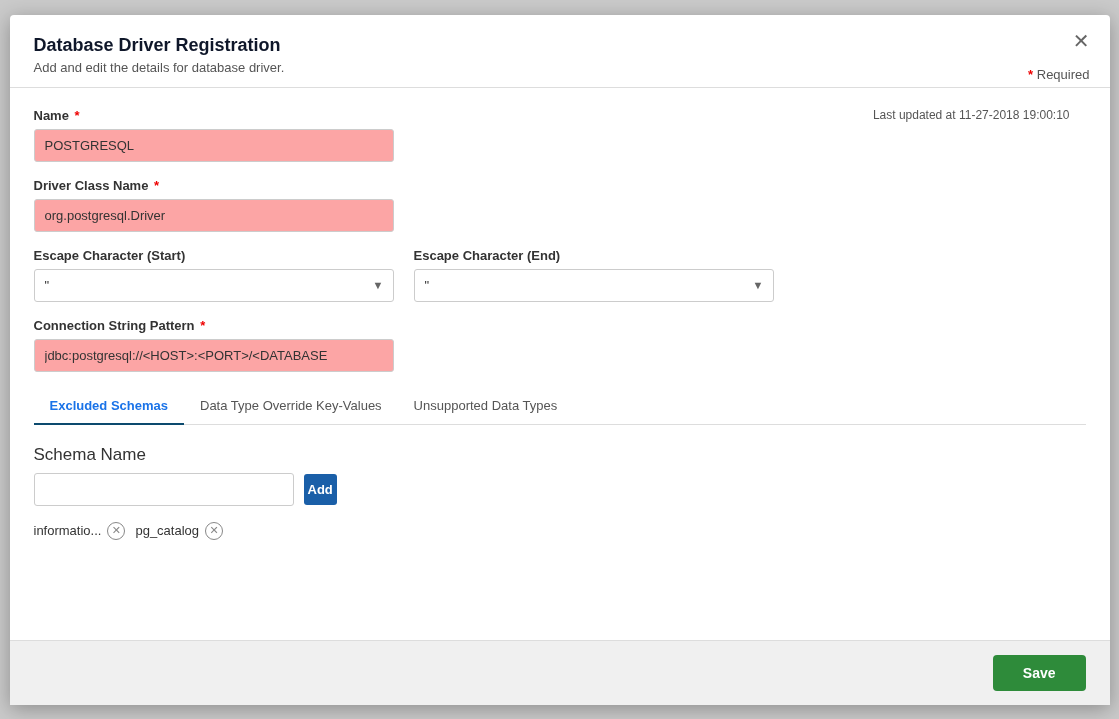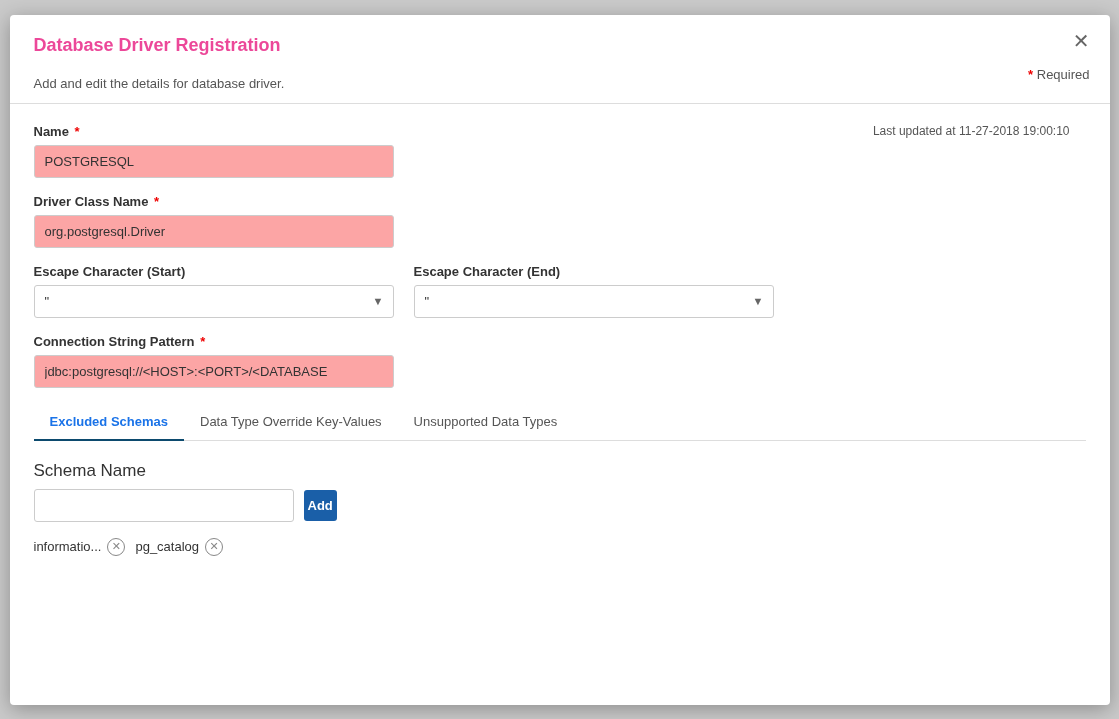--- a/index.html
+++ b/index.html
@@ -32,22 +32,22 @@
       position: relative;
     }
     .dialog-header {
       padding: 20px 24px 12px 24px;
       border-bottom: 1px solid #ddd;
       position: relative;
     }
     .dialog-title {
       font-size: 18px;
       font-weight: 600;
-      color: #ec4899;
-      margin-bottom: 20px;
+      color: #0f172a;
+      margin-bottom: 4px;
     }
     .dialog-subtitle {
       font-size: 13px;
       color: #555;
     }
     .close-btn {
       position: absolute;
       top: 16px;
       right: 20px;
       background: none;
@@ -362,15 +362,20 @@
             <span>pg_catalog</span>
             <button class="tag-remove">
               <span>✕</span>
             </button>
           </div>
         </div>
       </div>
 
     </div>
 
+    <div class="dialog-footer">
+      <button class="save-btn">
+        <span>Save</span>
+      </button>
+    </div>
 
   </div>
 </div>
 
 </body></html>

